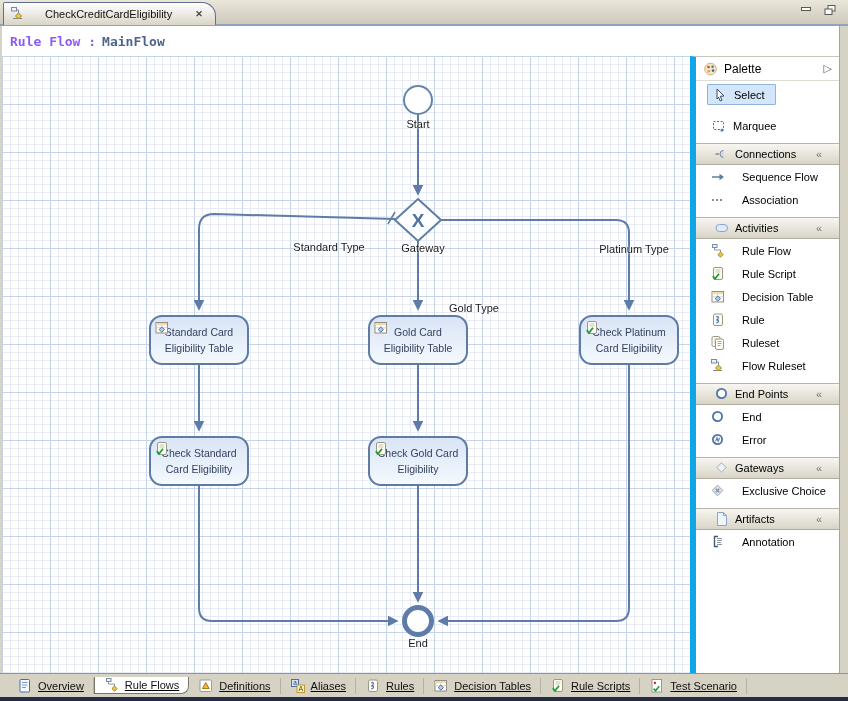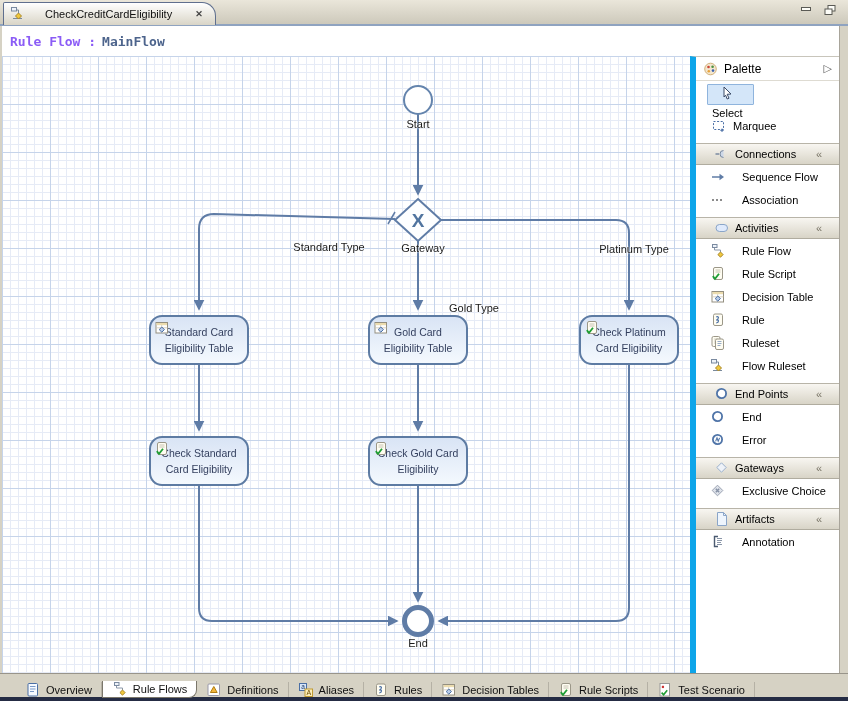--- a/index.html
+++ b/index.html
@@ -39,30 +39,30 @@
   .flabel{position:absolute;transform:translateX(-50%);font-size:11px;color:#1a1a1a;
     white-space:nowrap;text-shadow:0 0 2px #fff,0 0 2px #fff;}
   
   .palette{width:149px;box-sizing:border-box;background:#fff;border-left:6px solid #0ea5e9;
     border-top:1px solid #c8c5bb;font-size:11px;color:#000;}
   .phead{height:23px;display:flex;align-items:center;gap:5px;padding:0 7px 0 7px;
     border-bottom:1px solid #dedbd2;font-size:12px;}
   .phead .flyout{margin-left:auto;color:#555;font-size:11px;cursor:pointer;}
   .ptool{display:flex;align-items:center;gap:6px;height:23px;padding-left:15px;cursor:pointer;margin-top:9px;}
   .ptool.selected{background:#d4e6f9;border:1px solid #8fb4dd;height:19px;width:fit-content;
-    padding:0 10px 0 4px;margin:3px 0 1px 11px;border-radius:1px;flex-direction:column;}
+    padding:0 10px 0 4px;margin:3px 0 1px 11px;border-radius:1px;}
   .psec{height:20px;background:linear-gradient(#f8f6f1,#d8d4c7);
     border-top:1px solid #b8b4a8;border-bottom:1px solid #b0ac9f;
     display:flex;align-items:center;gap:5px;padding:0 18px;margin-top:6px;cursor:pointer;}
   .psec .collapse{margin-left:auto;color:#7a7668;font-size:11px;letter-spacing:-1px;}
   .pitem{display:flex;align-items:center;gap:16px;height:23px;padding-left:14px;cursor:pointer;}
   .picon{width:16px;height:16px;flex:0 0 16px;display:inline-flex;}
   
   .btabbar{position:absolute;left:0;right:0;top:673px;height:24px;background:#d6d2c4;
-    border-top:1px solid #98948a;display:flex;align-items:flex-end;padding-left:16px;}
+    border-top:1px solid #98948a;display:flex;align-items:center;padding-left:8px;text-decoration:underline;}
   .btab{display:flex;align-items:center;gap:5px;padding:0 9px;font-size:11px;color:#111;
     border-right:1px solid #b5b1a5;cursor:pointer;}
   .btab.selected{background:#fff;border:1px solid #7a766a;border-top:none;
     border-radius:0 0 8px 0;margin-top:-2px;z-index:2;}
   .statusline{position:absolute;left:0;right:0;bottom:0;height:4px;background:#252c44;}
   svg{display:block;}
 </style>
 </head>
 <body>
 

